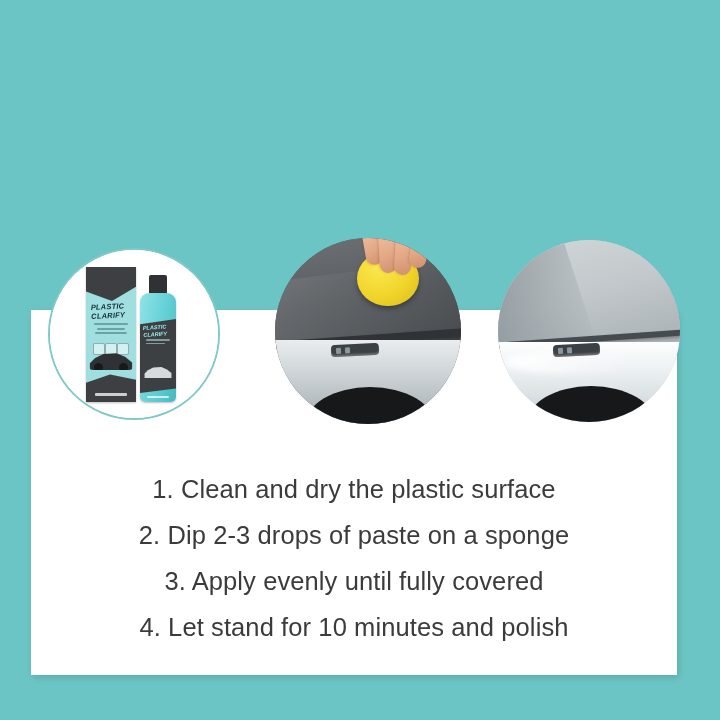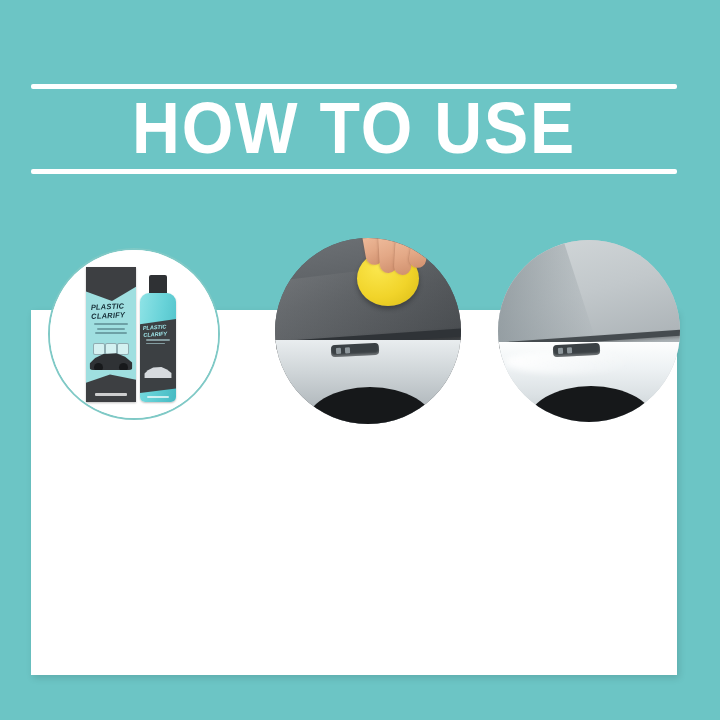--- a/index.html
+++ b/index.html
@@ -426,25 +426,20 @@
     line-height: 46px;
     letter-spacing: 0.1px;
     white-space: nowrap;
   }
 </style>
 </head>
 <body>
 
 <div id="poster">
 
-  <div class="header-block">
-    <div class="rule rule-top"></div>
-    <div class="poster-title">HOW TO USE</div>
-    <div class="rule rule-bottom"></div>
-  </div>
 
   <div class="card"></div>
 
   <div class="circles">
 
     <div class="circle circle-1">
       <div class="pack-stage">
 
         <div class="carton">
           <div class="cap-dark"></div>
@@ -499,14 +494,20 @@
     <div class="circle circle-3">
       <div class="result-upper"></div>
       <div class="result-seam"></div>
       <div class="result-body"></div>
       <div class="bumper-slot"></div>
       <div class="tire-shadow"></div>
     </div>
 
   </div>
 
+  <div class="steps">
+    <div class="step">1. Clean and dry the plastic surface</div>
+    <div class="step">2. Dip 2-3 drops of paste on a sponge</div>
+    <div class="step">3. Apply evenly until fully covered</div>
+    <div class="step">4. Let stand for 10 minutes and polish</div>
+  </div>
 
 </div>
 
 </body></html>

